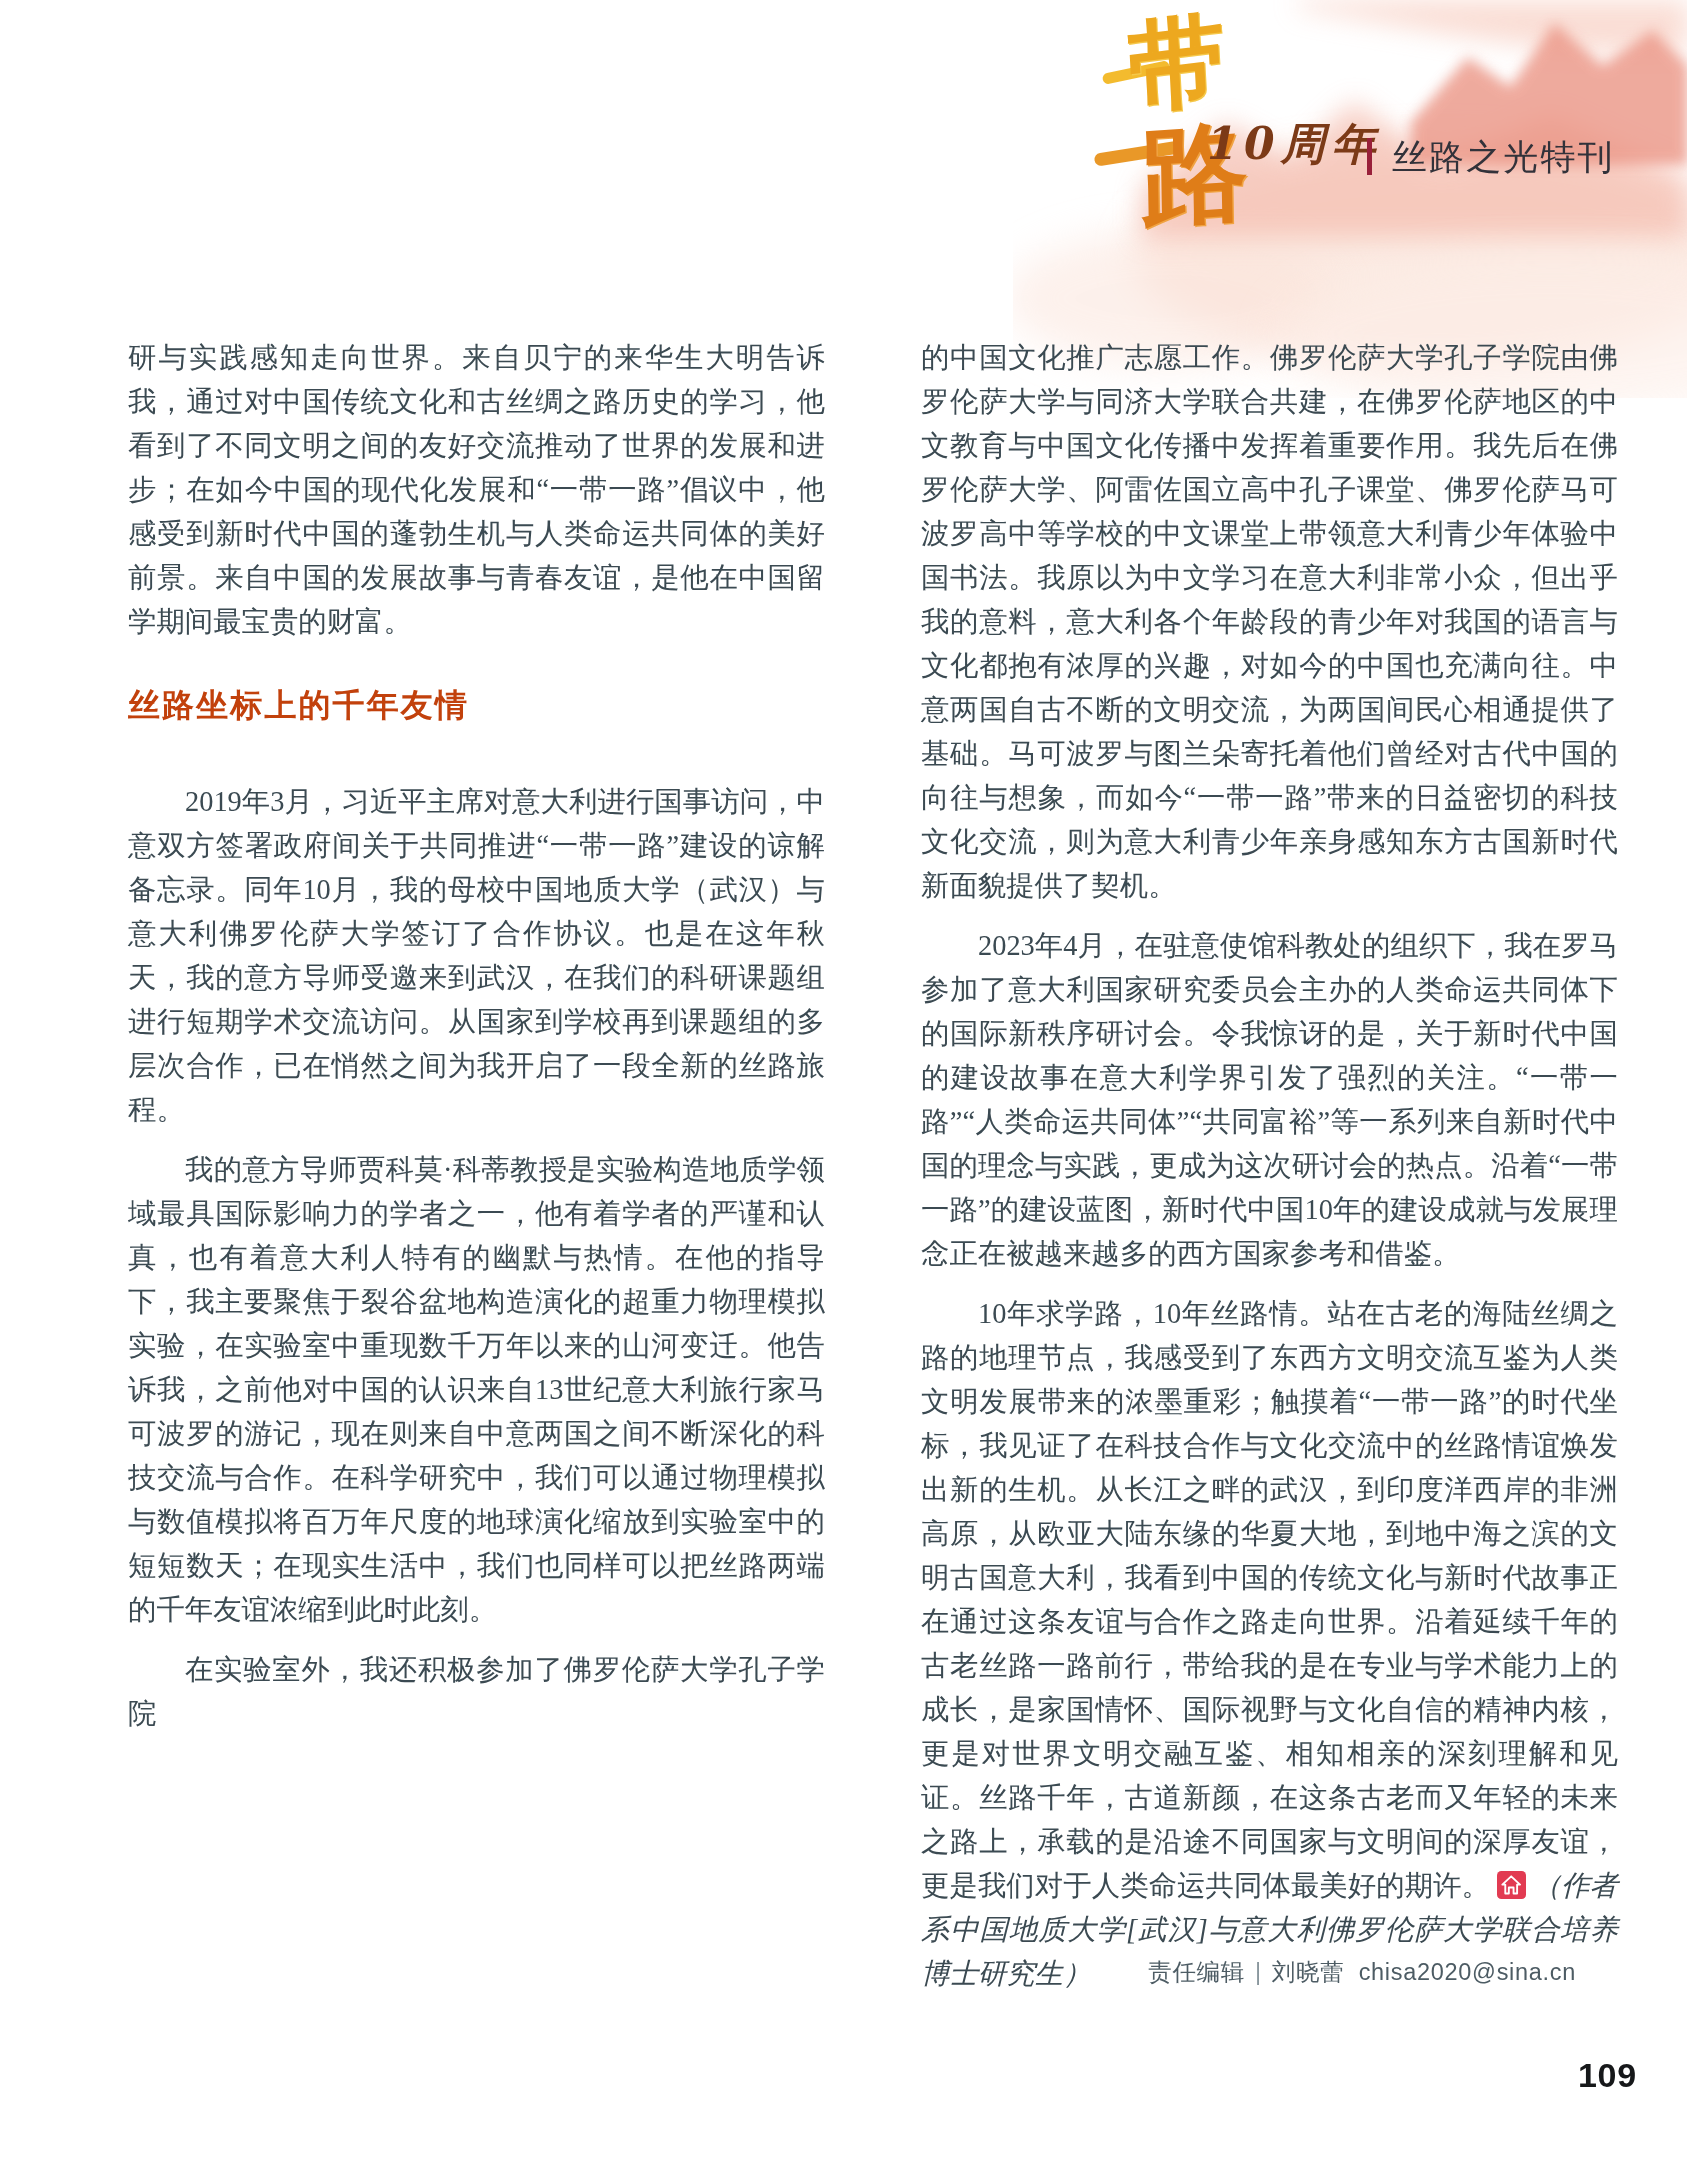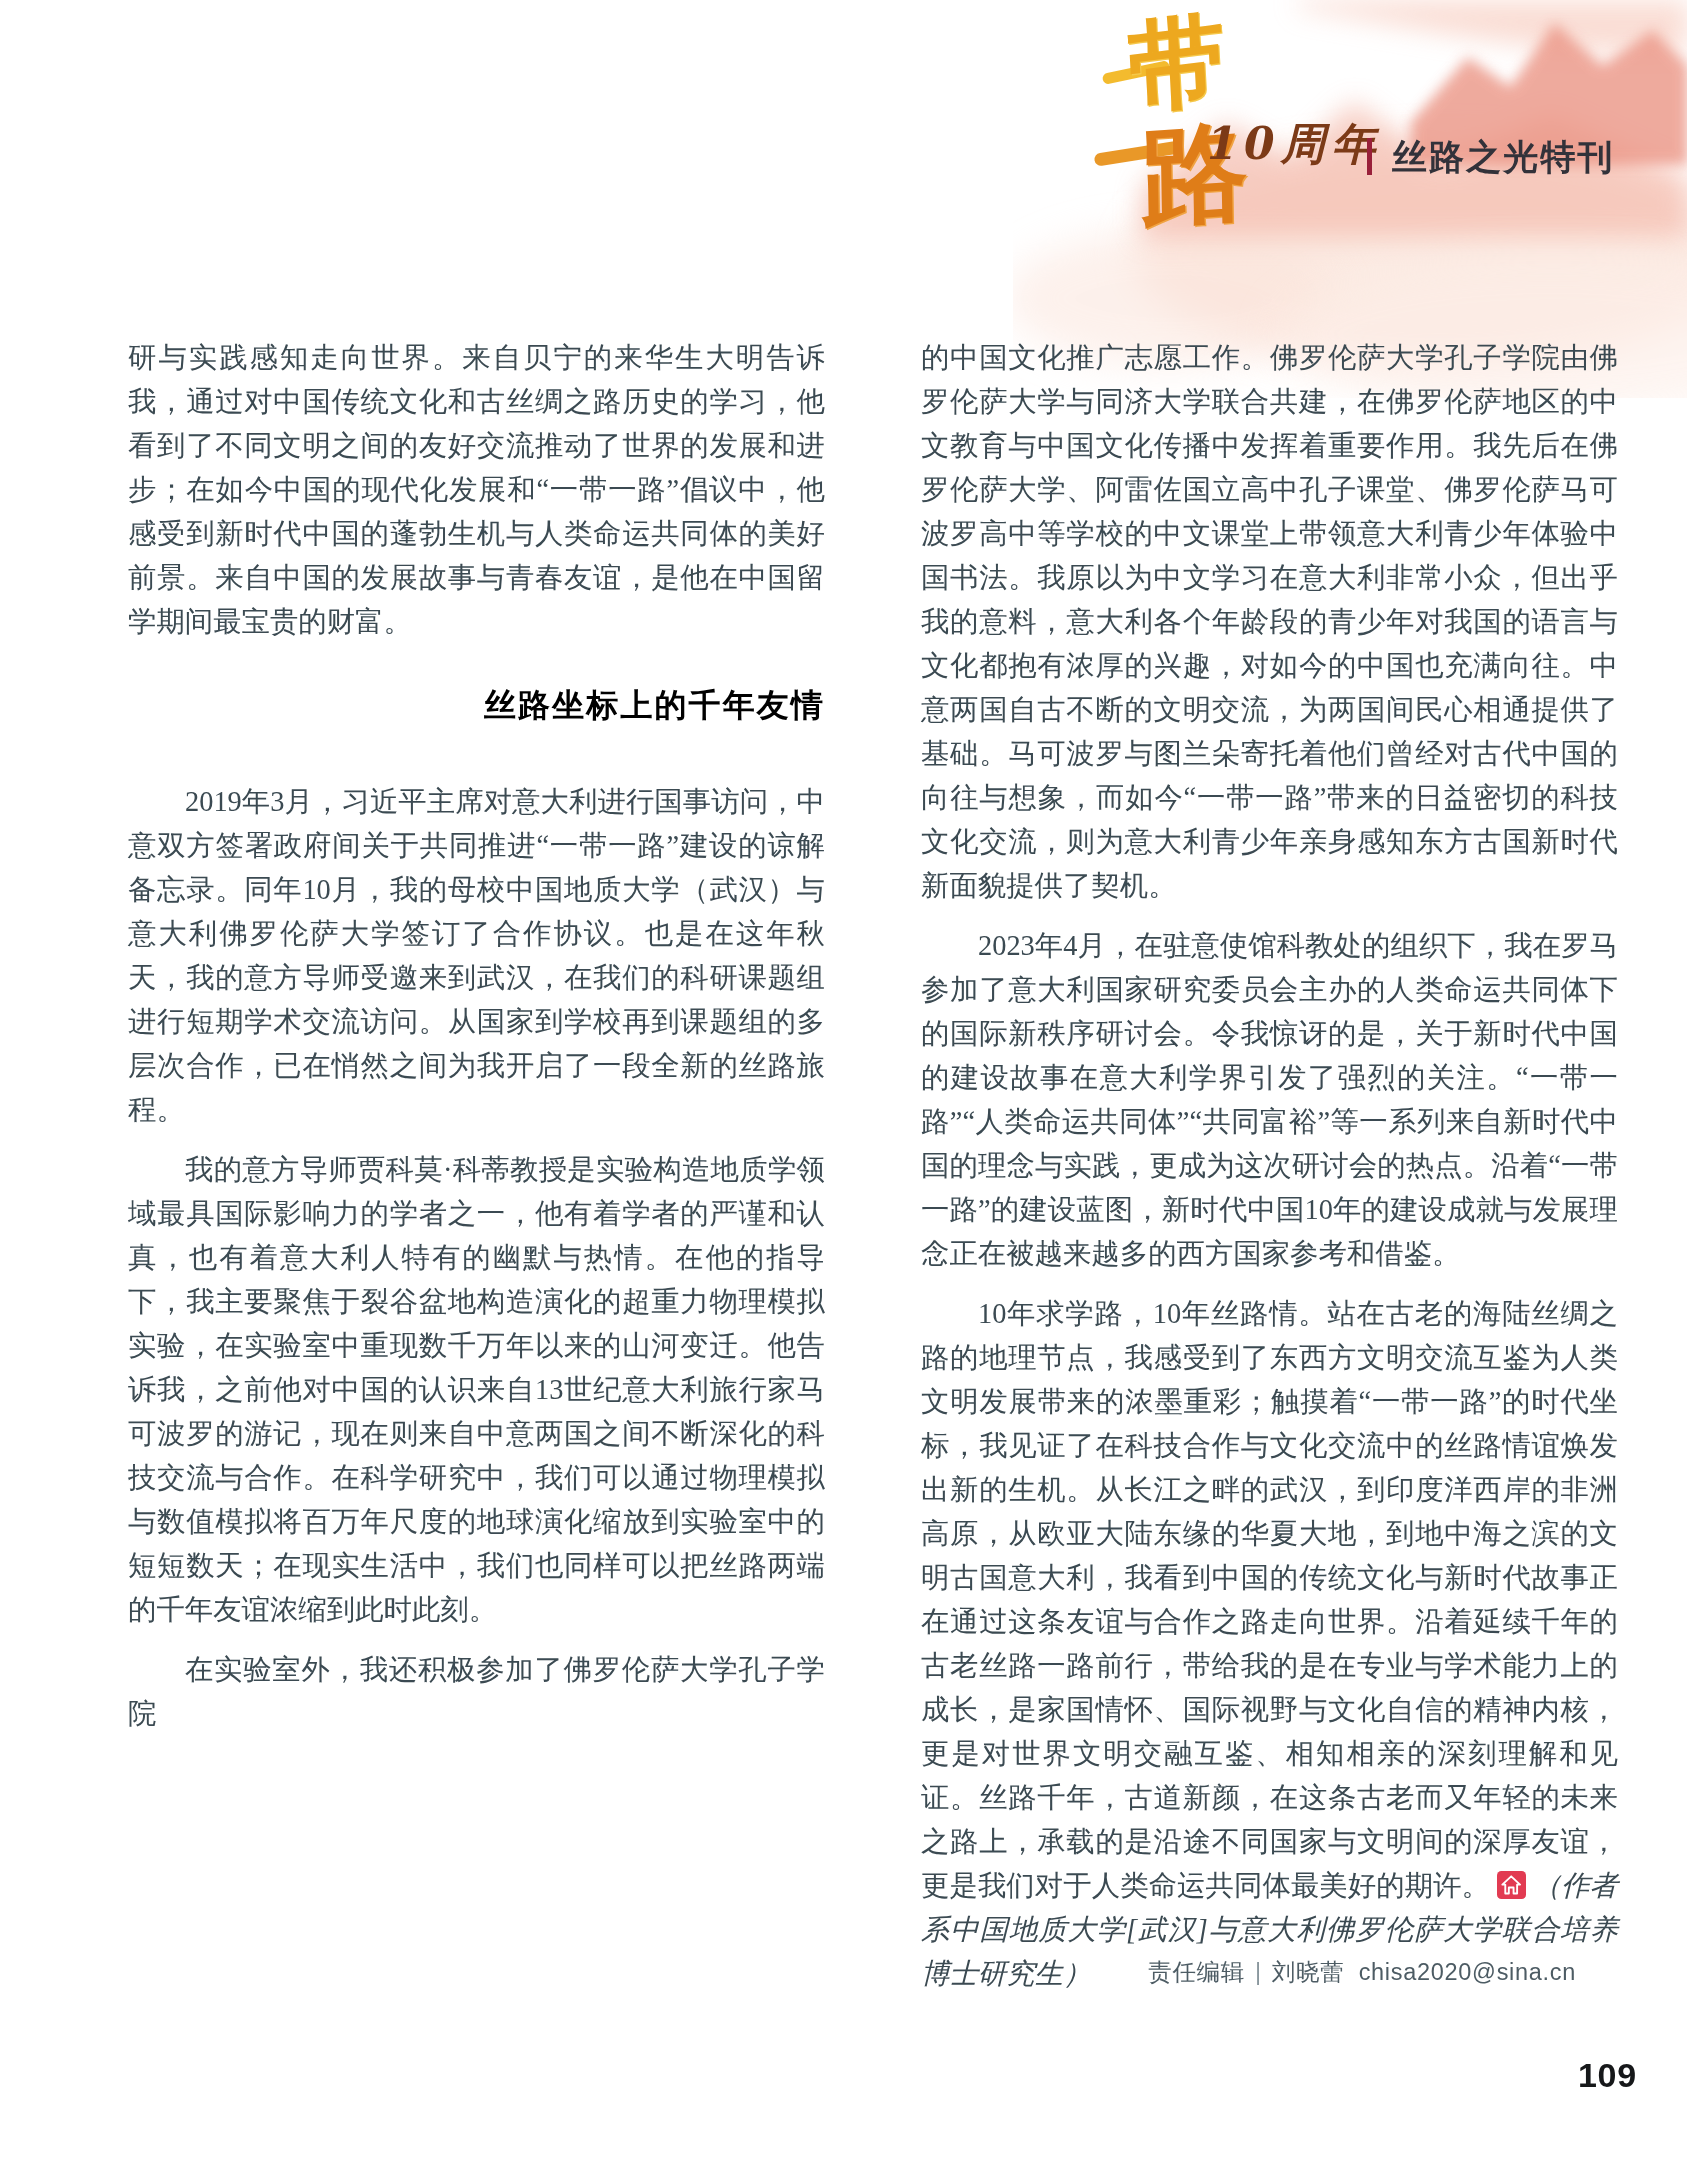--- a/index.html
+++ b/index.html
@@ -23,36 +23,36 @@
   .calli-stroke.s2{left:-4.3px;top:141px;width:88px;height:12.8px;background:#e8921c;transform:rotate(-9deg);opacity:.95;}
 
   .anniversary{
     position:absolute;left:1207px;top:115px;
     font-size:44px;font-weight:bold;font-style:italic;letter-spacing:6.4px;
     color:#7c3a17;font-family:"DejaVu Serif","Liberation Serif",serif;
   }
   .header-divider{position:absolute;left:1367px;top:138px;width:5px;height:37px;background:#99203a;}
   .special-issue{
     position:absolute;left:1392px;top:134px;
-    font-size:35px;font-weight:bold;letter-spacing:2.1px;color:#32323a;
+    font-size:35px;font-weight:normal;letter-spacing:2.1px;color:#32323a;
     font-family:"Liberation Sans","DejaVu Sans",sans-serif;
   }
 
   
   .col{position:absolute;top:336px;width:697px;}
   .col-left{left:128px;}
   .col-right{left:921px;}
   .para{
     margin:0;font-size:28.4px;line-height:44px;color:#3b4a52;
     text-align:justify;text-justify:inter-ideograph;
   }
   .para.indent{text-indent:57px;margin-top:16px;}
   .section-heading{
-    margin:39px 0 53px;text-align:right;
-    font-size:32px;line-height:44px;font-weight:bold;letter-spacing:2.1px;color:#000000;
+    margin:39px 0 53px;text-align:left;
+    font-size:32px;line-height:44px;font-weight:bold;letter-spacing:2.1px;color:#c2410c;
   }
   .author-note{font-style:italic;}
   .end-mark{
     display:inline-block;width:28.4px;height:28.4px;border-radius:4.3px;margin:0 7.1px;
     background:#e23b52;vertical-align:-4.3px;
   }
   .end-mark svg{display:block;width:100%;height:100%;}
 
   
   .footer-editor{

